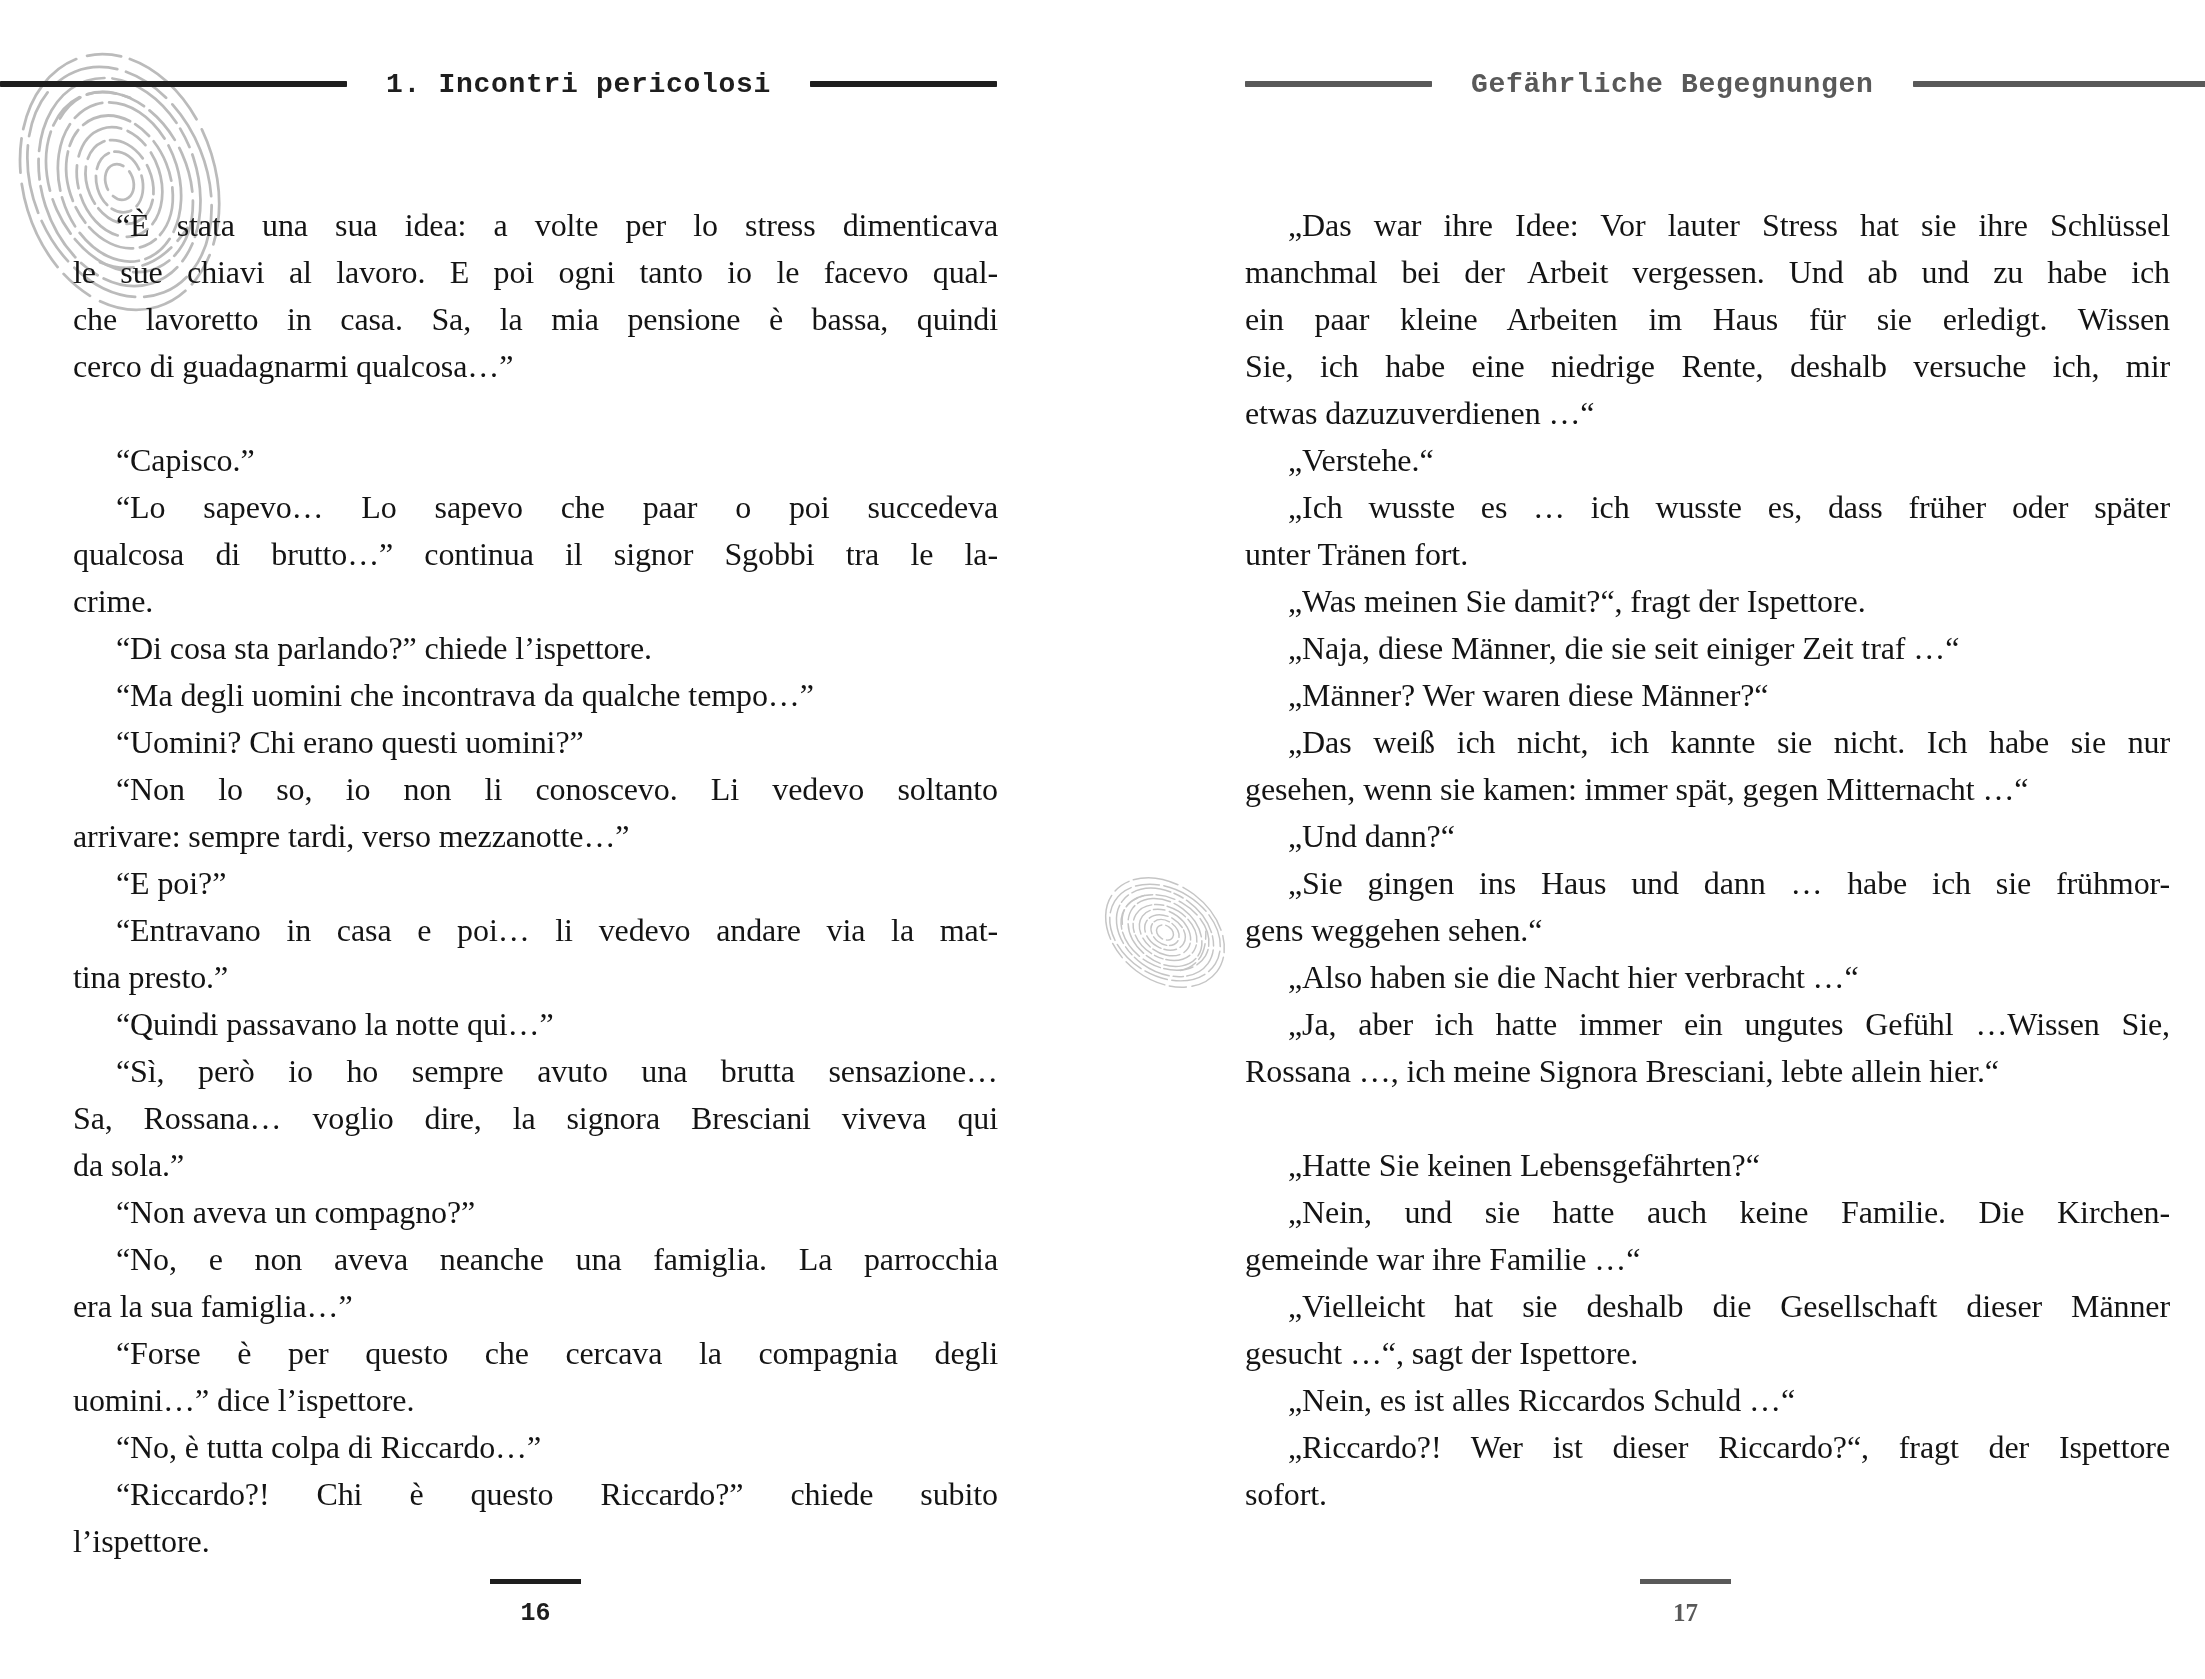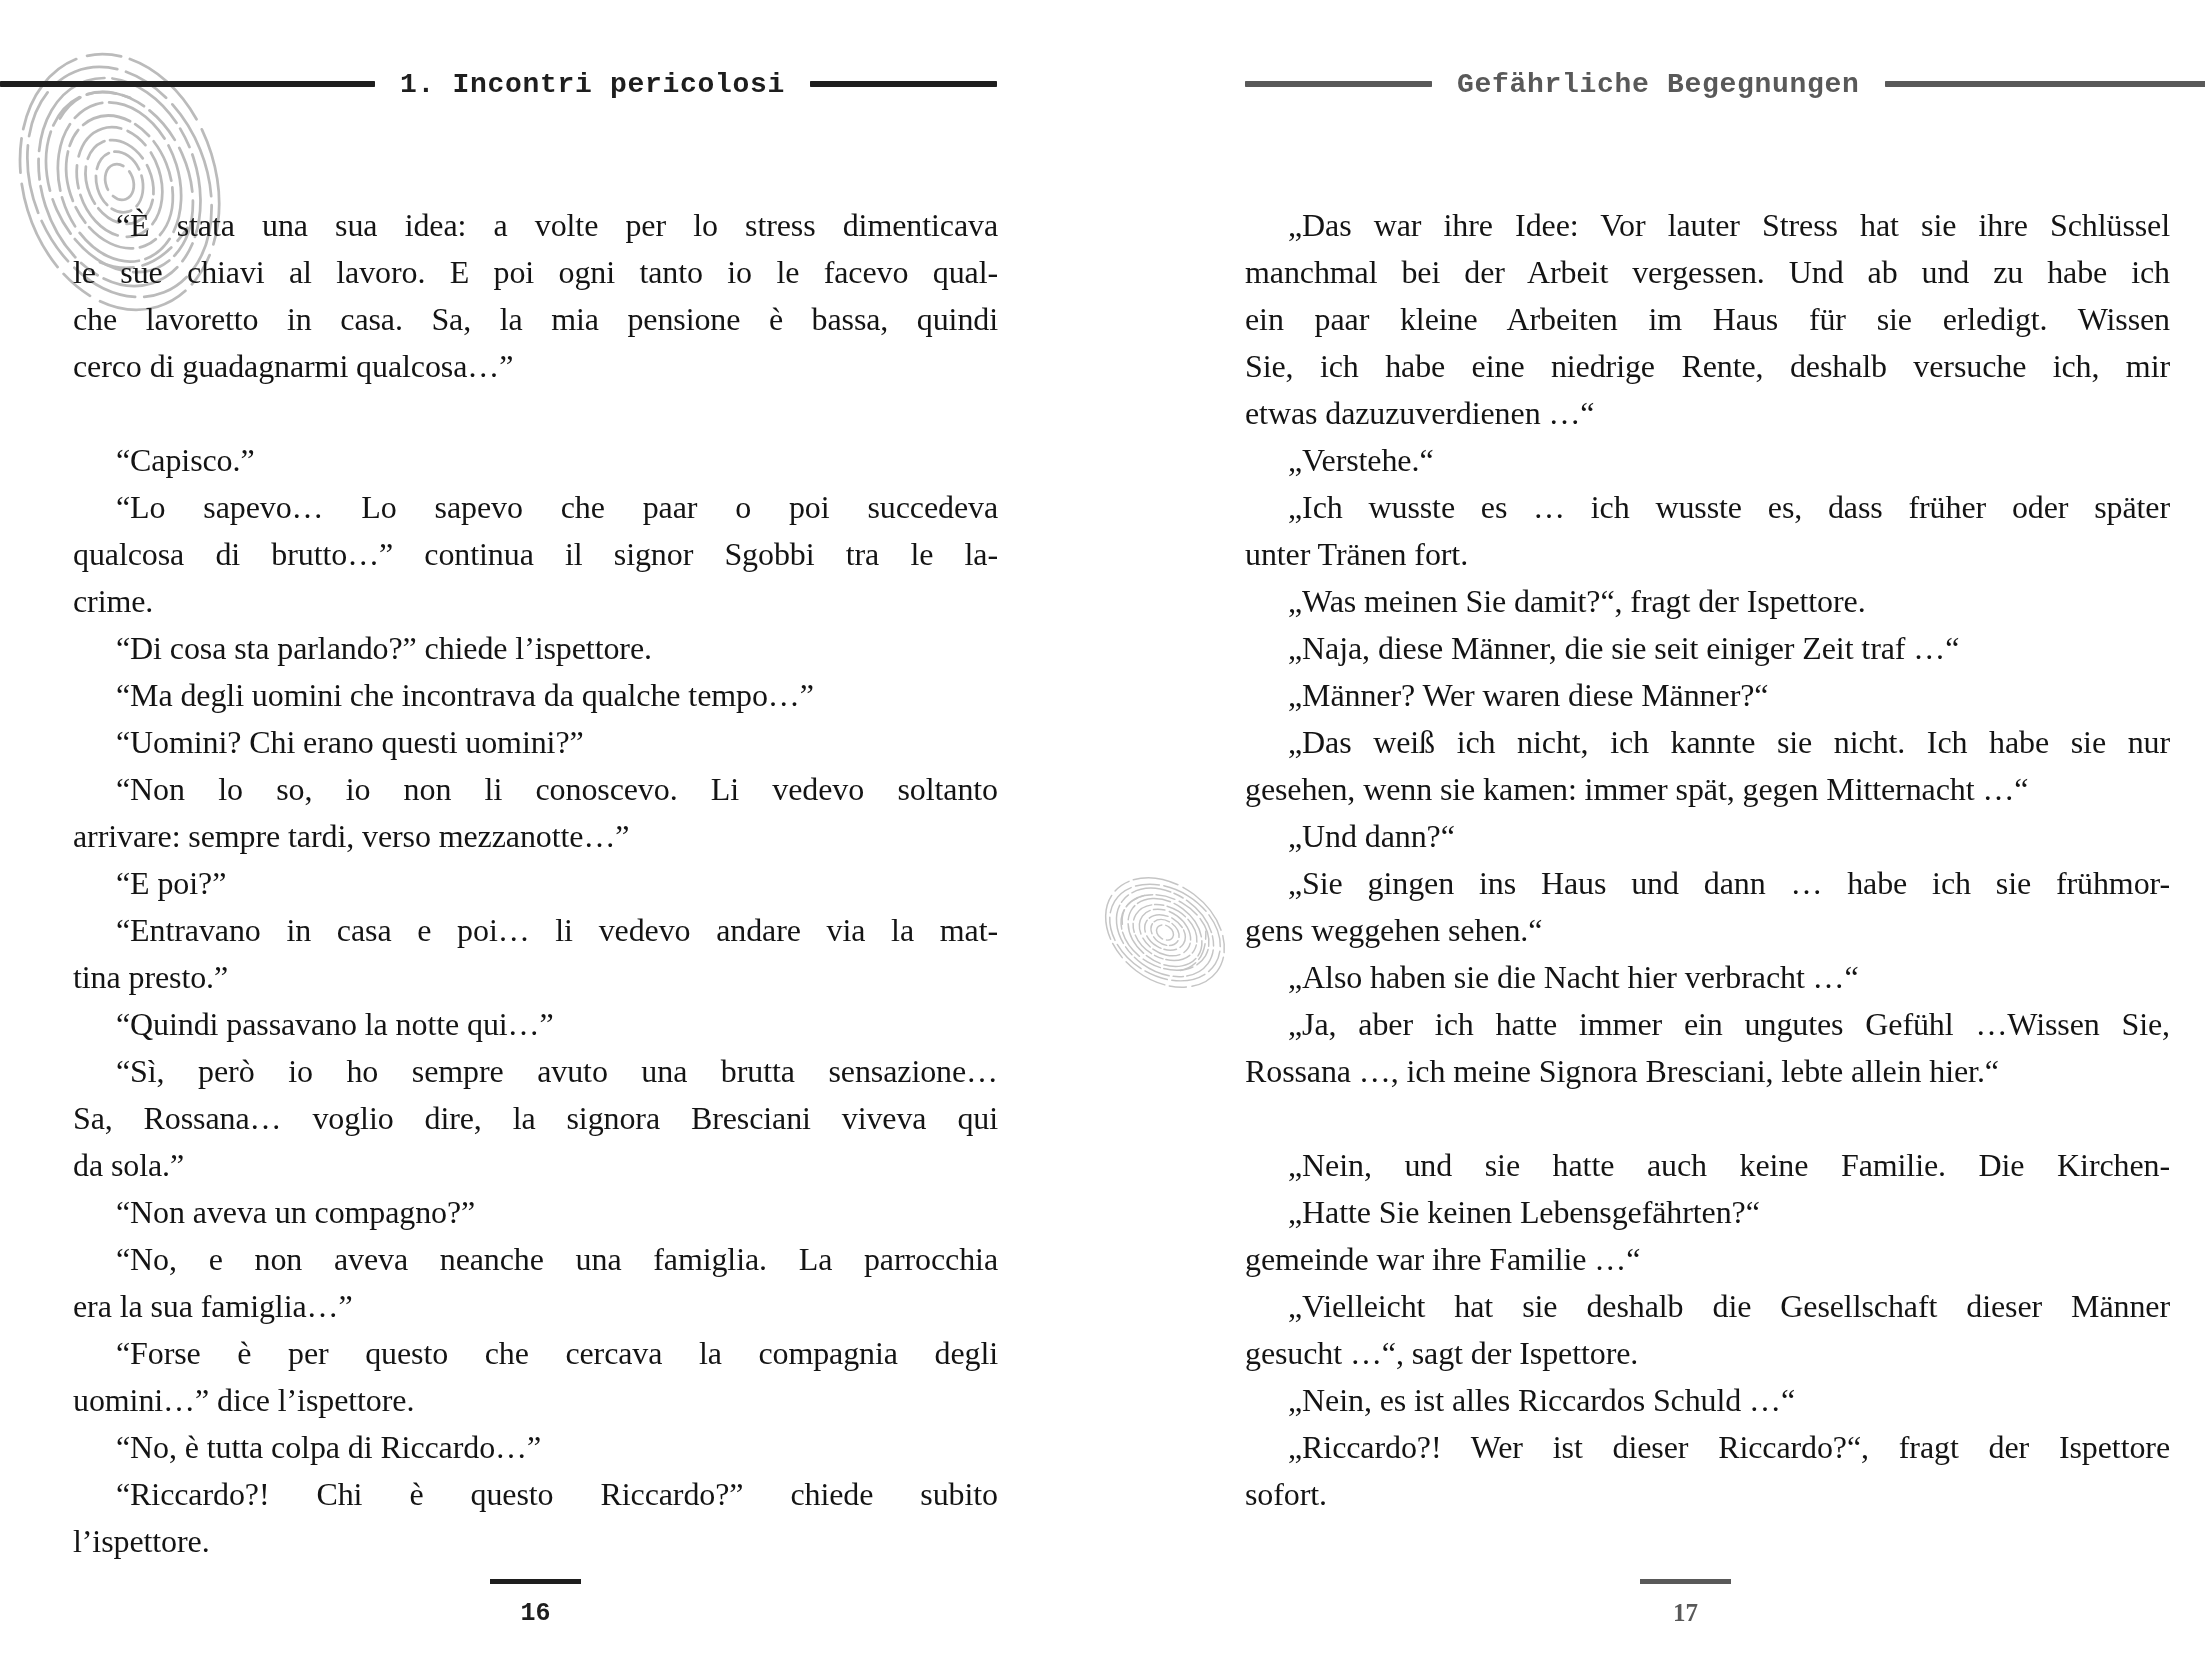--- a/index.html
+++ b/index.html
@@ -10,21 +10,21 @@
     font-family:"Liberation Serif","DejaVu Serif",serif;
     overflow:hidden;
   }
   .page { position:absolute; top:0; height:1680px; width:1102px; }
   .page-left  { left:0; }
   .page-right { left:1103px; }
 
   
   .running-head {
     position:absolute; top:66px; height:36px;
-    display:flex; align-items:center; gap:25px;
+    display:flex; align-items:center; gap:39px;
   }
   .page-left  .running-head { left:0;  width:997px; }
   .page-right .running-head { left:142px; width:961px; }
   .head-rule { height:5.2px; border-radius:0.7px; }
   .head-rule.grow  { flex:1 1 auto; }
   .head-rule.short { flex:0 0 187px; }
   .head-title {
     font-family:"Liberation Mono","DejaVu Sans Mono",monospace;
     font-size:28px; font-weight:bold; letter-spacing:0.7px; white-space:nowrap;
   }
@@ -174,22 +174,22 @@
         <div class="line indent">„Männer? Wer waren diese Männer?“</div>
         <div class="line indent just">„Das weiß ich nicht, ich kannte sie nicht. Ich habe sie nur</div>
         <div class="line">gesehen, wenn sie kamen: immer spät, gegen Mitternacht …“</div>
         <div class="line indent">„Und dann?“</div>
         <div class="line indent just">„Sie gingen ins Haus und dann … habe ich sie frühmor-</div>
         <div class="line">gens weggehen sehen.“</div>
         <div class="line indent">„Also haben sie die Nacht hier verbracht …“</div>
         <div class="line indent just">„Ja, aber ich hatte immer ein ungutes Gefühl …Wissen Sie,</div>
         <div class="line">Rossana …, ich meine Signora Bresciani, lebte allein hier.“</div>
         <div class="line blank"></div>
+        <div class="line indent">„Hatte Sie keinen Lebensgefährten?“</div>
         <div class="line indent just">„Nein, und sie hatte auch keine Familie. Die Kirchen-</div>
-        <div class="line indent">„Hatte Sie keinen Lebensgefährten?“</div>
         <div class="line">gemeinde war ihre Familie …“</div>
         <div class="line indent just">„Vielleicht hat sie deshalb die Gesellschaft dieser Männer</div>
         <div class="line">gesucht …“, sagt der Ispettore.</div>
         <div class="line indent">„Nein, es ist alles Riccardos Schuld …“</div>
         <div class="line indent just">„Riccardo?! Wer ist dieser Riccardo?“, fragt der Ispettore</div>
         <div class="line">sofort.</div>
       </div>
     <div class="footer">
       <span class="footer-rule"></span>
       <span class="page-number">17</span>

